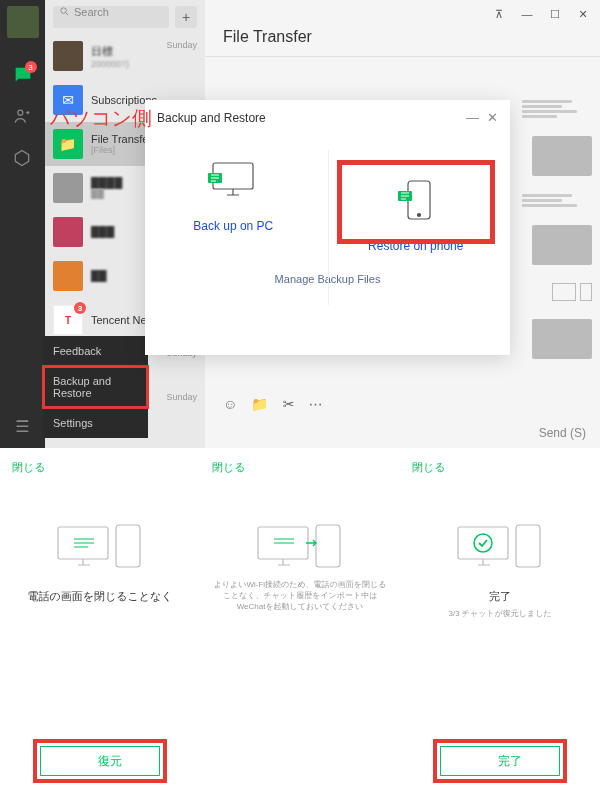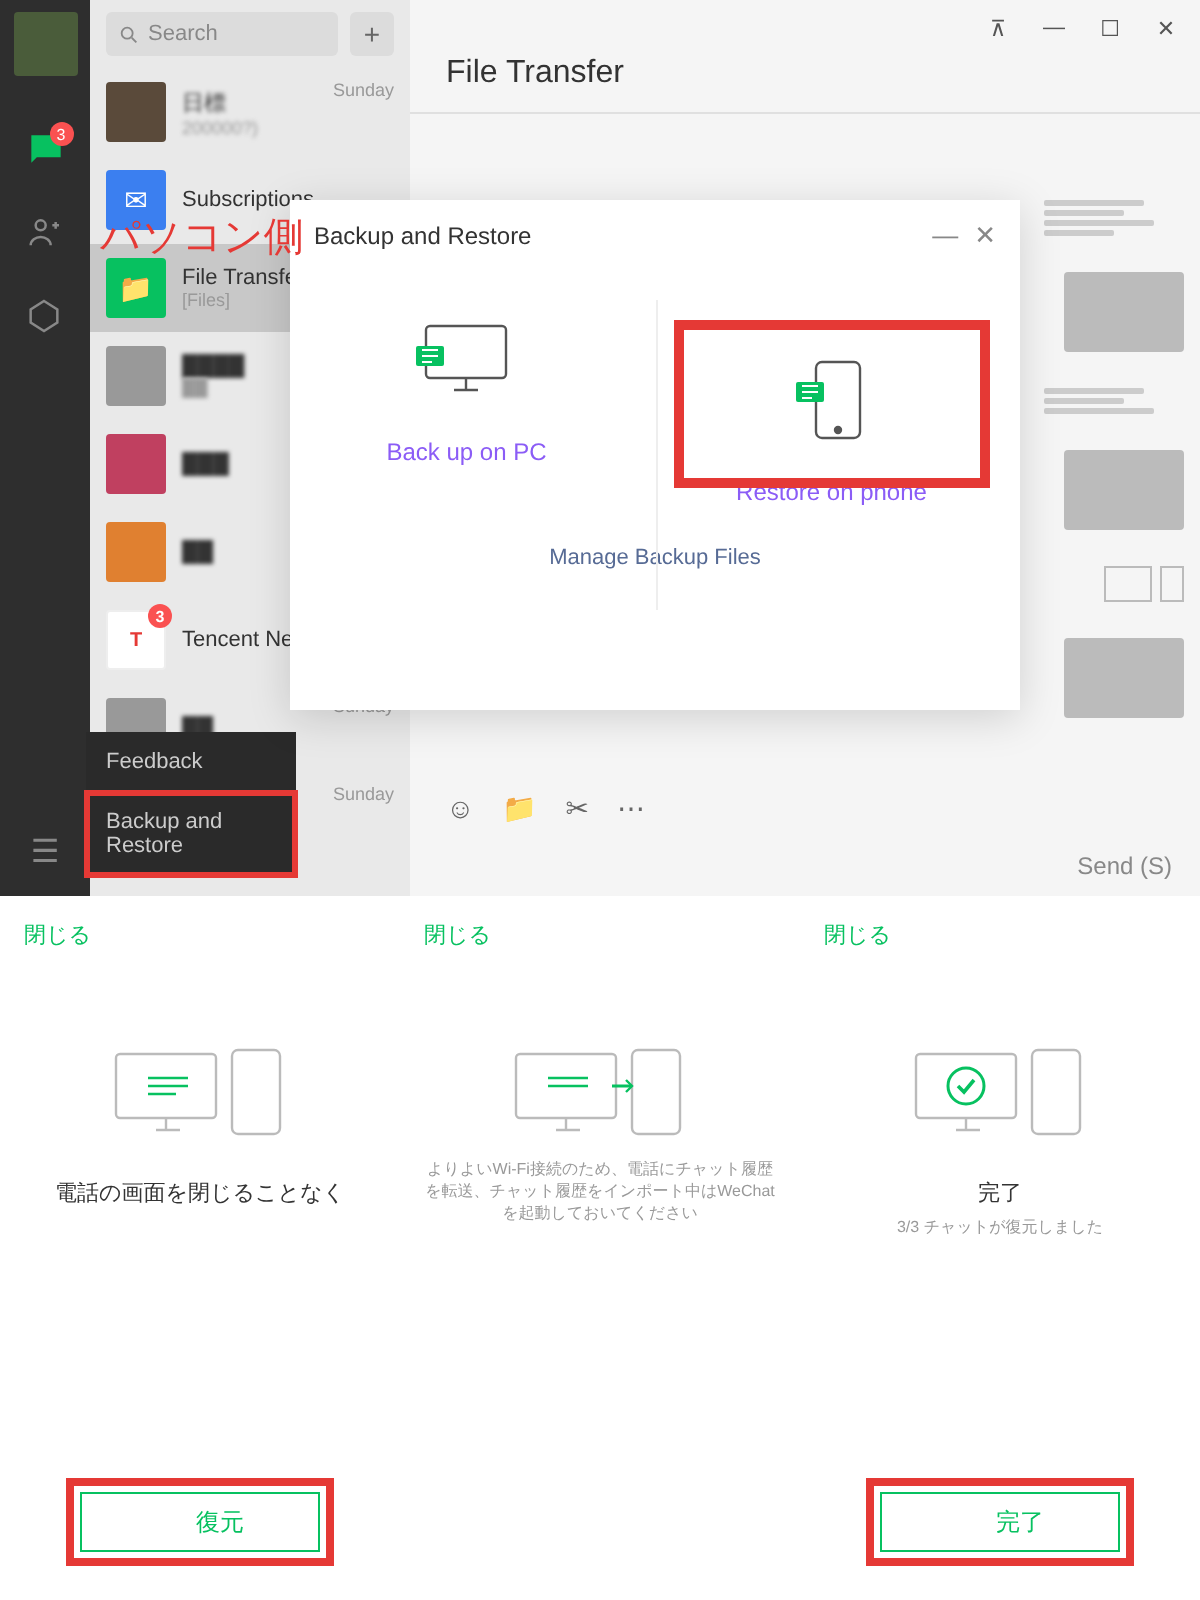--- a/index.html
+++ b/index.html
@@ -10,21 +10,21 @@
 .left-rail { position: absolute; left: 0; top: 0; width: 45px; height: 448px; background: #2e2e2e; display: flex; flex-direction: column; align-items: center; padding-top: 6px; }
 .avatar { width: 32px; height: 32px; background: #4a5c3a; border-radius: 2px; margin-bottom: 16px; }
 .rail-icon { width: 22px; height: 22px; margin: 10px 0; color: #888; fill: #888; }
 .rail-icon.active { color: #07c160; fill: #07c160; position: relative; }
 .badge { position: absolute; top: -3px; right: -3px; background: #fa5151; color: #fff; font-size: 8px; border-radius: 7px; min-width: 12px; height: 12px; display: flex; align-items: center; justify-content: center; }
 .rail-bottom { margin-top: auto; margin-bottom: 12px; }
 .hamburger { color: #888; font-size: 16px; }
 
 .sidebar { position: absolute; left: 45px; top: 0; width: 160px; height: 448px; background: #e9e9e9; }
 .search-row { display: flex; align-items: center; padding: 6px 8px; gap: 6px; }
-.search-box { flex: 1; height: 22px; background: #dcdcdc; border-radius: 3px; display: flex; align-items: center; padding: 0 6px; color: #888; font-size: 11px; gap: 4px; }
+.search-box { flex: 1; height: 22px; background: #dcdcdc; border-radius: 3px; display: flex; padding: 0 6px; color: #888; font-size: 11px; gap: 4px; }
 .add-btn { width: 22px; height: 22px; background: #dcdcdc; border-radius: 3px; display: flex; align-items: center; justify-content: center; color: #666; font-size: 14px; }
 
 .chat-list { }
 .chat-item { display: flex; align-items: center; padding: 7px 8px; gap: 8px; position: relative; }
 .chat-item.selected { background: #c8c8c8; }
 .chat-avatar { width: 30px; height: 30px; border-radius: 2px; background: #999; flex-shrink: 0; }
 .chat-avatar.blue { background: #3b7ff0; display:flex;align-items:center;justify-content:center;color:#fff;font-size:14px; }
 .chat-avatar.green { background: #07c160; display:flex;align-items:center;justify-content:center;color:#fff;font-size:14px; }
 .chat-avatar.dark { background: #5a4a3a; }
 .chat-avatar.pink { background: #c04060; }
@@ -52,21 +52,21 @@
 
 
 .modal { position: absolute; left: 145px; top: 100px; width: 365px; height: 255px; background: #fff; box-shadow: 0 4px 20px rgba(0,0,0,0.15); z-index: 10; }
 .modal-header { display: flex; align-items: center; padding: 10px 12px 6px; }
 .modal-title { font-size: 12px; color: #333; flex: 1; }
 .modal-ctrl { color: #888; font-size: 13px; margin-left: 8px; cursor: pointer; }
 .modal-body { display: flex; padding: 24px 0 10px; }
 .modal-option { flex: 1; display: flex; flex-direction: column; align-items: center; gap: 14px; }
 .modal-option.highlighted { outline: 5px solid #e53935; outline-offset: -14px; margin: -4px 6px; padding-top: 24px; }
 .option-icon { width: 60px; height: 50px; display: flex; align-items: center; justify-content: center; }
-.option-label { font-size: 12px; color: #8b5cf6; }
+.option-label { font-size: 12px; color: #1d4ed8; }
 .modal-footer { text-align: center; padding: 10px 0; }
 .modal-link { color: #576b95; font-size: 11px; }
 .modal-divider { position: absolute; top: 50px; bottom: 50px; left: 50%; width: 1px; background: #eee; }
 
 
 .thumb-strip { position: absolute; right: 8px; top: 100px; width: 70px; display: flex; flex-direction: column; gap: 18px; }
 .thumb { width: 60px; height: 40px; background: #bbb; border-radius: 2px; margin-left: auto; }
 .thumb-lines { display: flex; flex-direction: column; gap: 2px; }
 .thumb-line { height: 3px; background: #ccc; border-radius: 1px; }
 
@@ -186,20 +186,21 @@
             <div class="chat-sub clear">[32852...</div>
           </div>
         <div class="chat-time">Sunday</div>
       </div>
     </div>
   </div>
 
   <div class="settings-menu">
     <div class="settings-item">Feedback</div>
     <div class="settings-item highlighted">Backup and Restore</div>
+    <div class="settings-item">Settings</div>
   </div>
 
   <div class="main-area">
     <div class="titlebar">
       <div class="titlebar-btn">⊼</div>
       <div class="titlebar-btn">—</div>
       <div class="titlebar-btn">☐</div>
       <div class="titlebar-btn">✕</div>
     </div>
     <div class="main-title">File Transfer</div>
@@ -295,21 +296,21 @@
     <div class="device-illust">
       <svg width="100" height="56" viewBox="0 0 100 56" fill="none" stroke="#bbb" stroke-width="1.2">
         <rect x="8" y="10" width="50" height="32" rx="2"></rect>
           <path d="M28 48h12M33 42v6"></path>
         <rect x="66" y="8" width="24" height="42" rx="3"></rect>
         <path d="M56 26h10" stroke="#07c160" stroke-width="1.5"></path>
           <path d="M63 23l3 3-3 3" stroke="#07c160"></path>
         <path d="M24 22h20M24 26h20" stroke="#07c160"></path>
       </svg>
     </div>
-    <div class="mobile-desc">よりよいWi-Fi接続のため、電話にチャット履歴を転送、チャット履歴をインポート中はWeChatを起動しておいてください</div>
+    <div class="mobile-desc">よりよいWi-Fi接続のため、電話の画面を閉じることなく、チャット履歴をインポート中はWeChatを起動しておいてください</div>
   </div>
 
   <div class="mobile-col">
     <span class="close-link">閉じる</span>
     <div class="device-illust">
       <svg width="100" height="56" viewBox="0 0 100 56" fill="none" stroke="#bbb" stroke-width="1.2">
         <rect x="8" y="10" width="50" height="32" rx="2"></rect>
           <path d="M28 48h12M33 42v6"></path>
         <rect x="66" y="8" width="24" height="42" rx="3"></rect>
         <circle cx="33" cy="26" r="9" stroke="#07c160" stroke-width="1.5"></circle>

